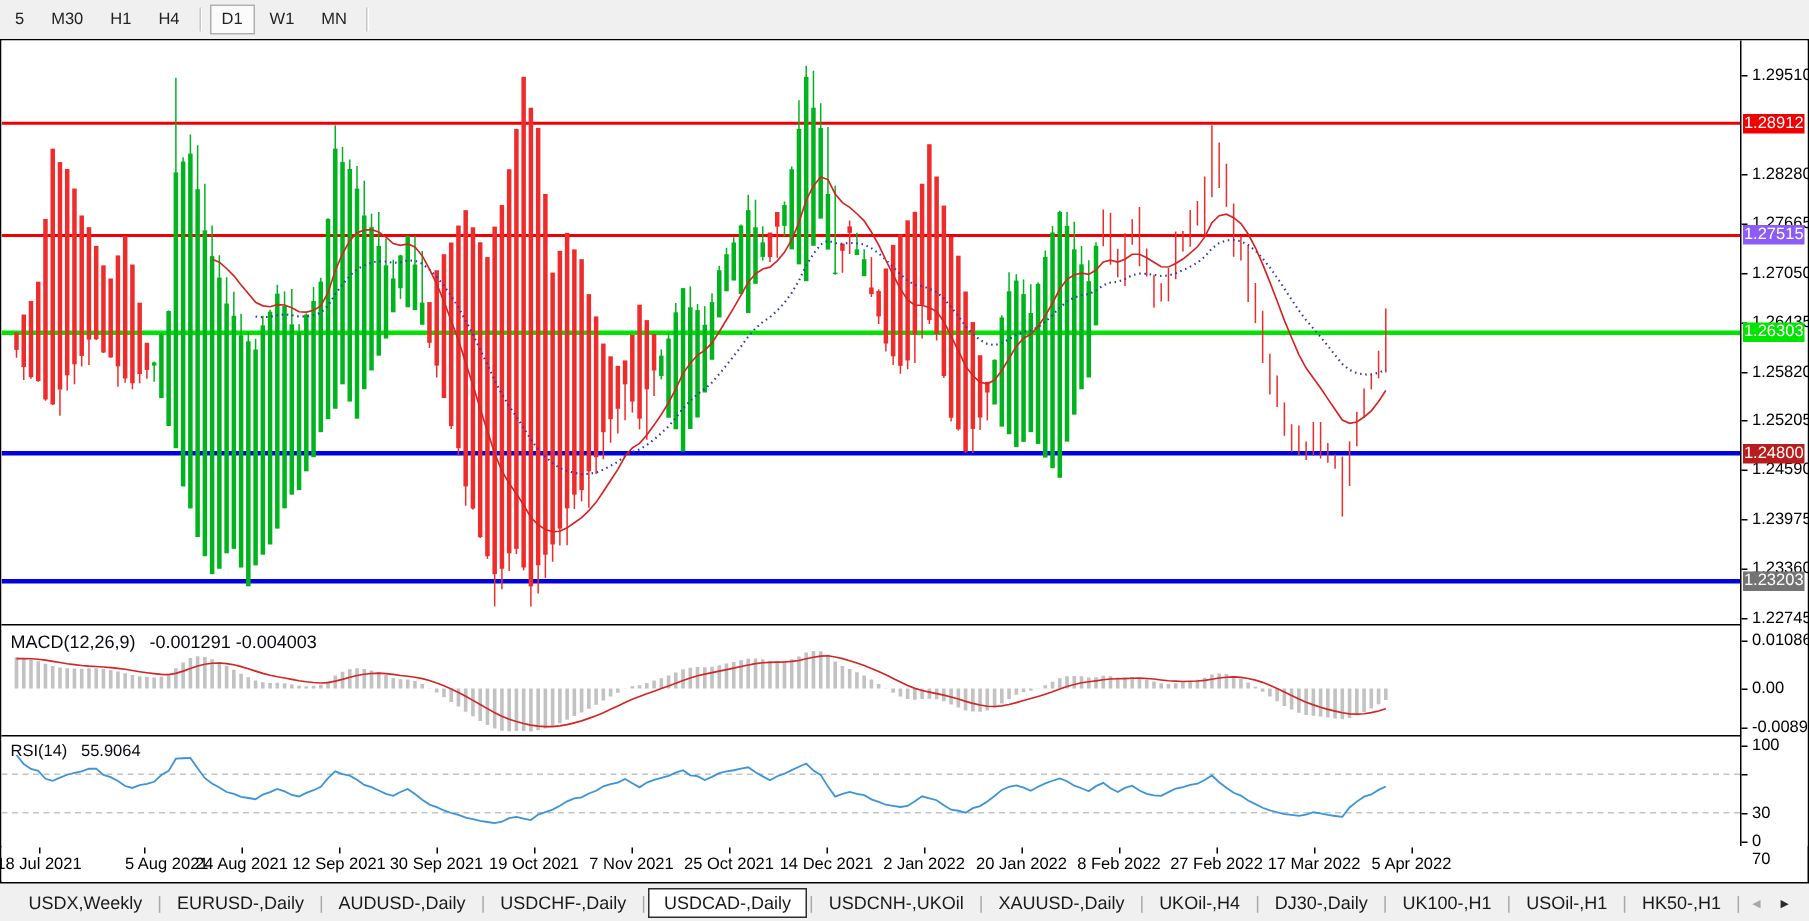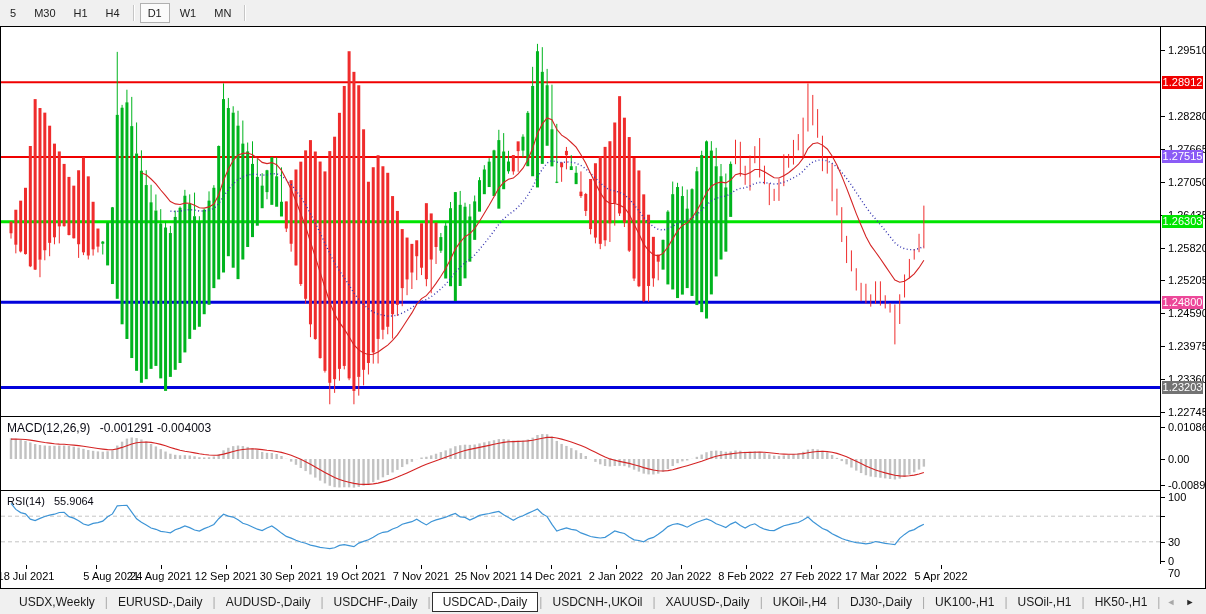--- a/index.html
+++ b/index.html
@@ -679,21 +679,21 @@
         <div class="ticklabel" style="top:280px;">1.24590</div>
         <div class="tickmark" style="top:319px;"></div>
         <div class="ticklabel" style="top:313px;">1.23975</div>
         <div class="tickmark" style="top:352px;"></div>
         <div class="ticklabel" style="top:346px;">1.23360</div>
         <div class="tickmark" style="top:385px;"></div>
         <div class="ticklabel" style="top:379px;">1.22745</div>
         <div class="badge" style="top:49px;background:#f00000;">1.28912</div>
         <div class="badge" style="top:123px;background:#8b5cf6;">1.27515</div>
         <div class="badge" style="top:188px;background:#00e400;">1.26303</div>
-        <div class="badge" style="top:269px;background:#ec4899;">1.24800</div>
+        <div class="badge" style="top:269px;background:#b91c1c;">1.24800</div>
         <div class="badge" style="top:354px;background:#737373;">1.23203</div>
         <div class="tickmark" style="top:400px;"></div>
         <div class="ticklabel" style="top:394px;">0.010869</div>
         <div class="tickmark" style="top:432px;"></div>
         <div class="ticklabel" style="top:426px;">0.00</div>
         <div class="tickmark" style="top:458px;"></div>
         <div class="ticklabel" style="top:452px;">-0.00897</div>
         <div class="tickmark" style="top:470px;"></div>
         <div class="ticklabel" style="top:464px;">100</div>
         <div class="tickmark" style="top:489px;"></div>
@@ -712,21 +712,21 @@
         <div class="datelabel" style="left:160px;">24 Aug 2021</div>
         <div class="datetick" style="left:225px;"></div>
         <div class="datelabel" style="left:225px;">12 Sep 2021</div>
         <div class="datetick" style="left:290px;"></div>
         <div class="datelabel" style="left:290px;">30 Sep 2021</div>
         <div class="datetick" style="left:355px;"></div>
         <div class="datelabel" style="left:355px;">19 Oct 2021</div>
         <div class="datetick" style="left:420px;"></div>
         <div class="datelabel" style="left:420px;">7 Nov 2021</div>
         <div class="datetick" style="left:485px;"></div>
-        <div class="datelabel" style="left:485px;">25 Nov 2021</div>
+        <div class="datelabel" style="left:485px;">25 Oct 2021</div>
         <div class="datetick" style="left:550px;"></div>
         <div class="datelabel" style="left:550px;">14 Dec 2021</div>
         <div class="datetick" style="left:615px;"></div>
         <div class="datelabel" style="left:615px;">2 Jan 2022</div>
         <div class="datetick" style="left:680px;"></div>
         <div class="datelabel" style="left:680px;">20 Jan 2022</div>
         <div class="datetick" style="left:745px;"></div>
         <div class="datelabel" style="left:745px;">8 Feb 2022</div>
         <div class="datetick" style="left:810px;"></div>
         <div class="datelabel" style="left:810px;">27 Feb 2022</div>

